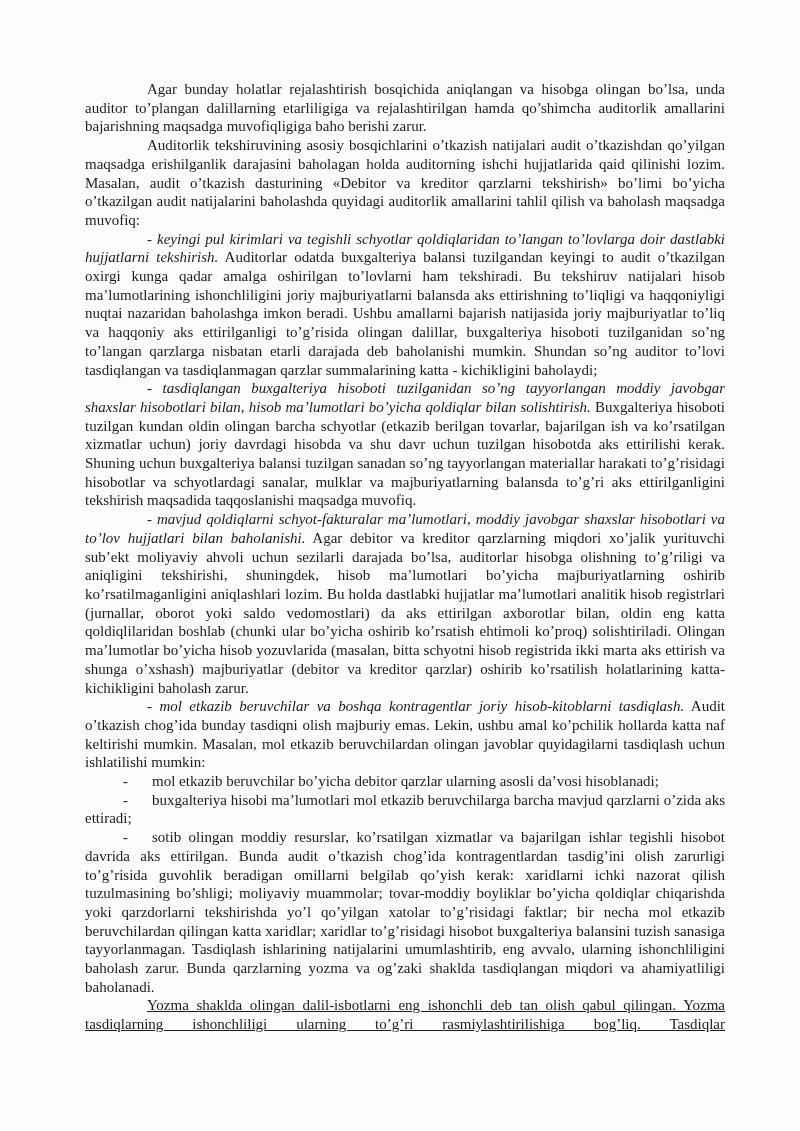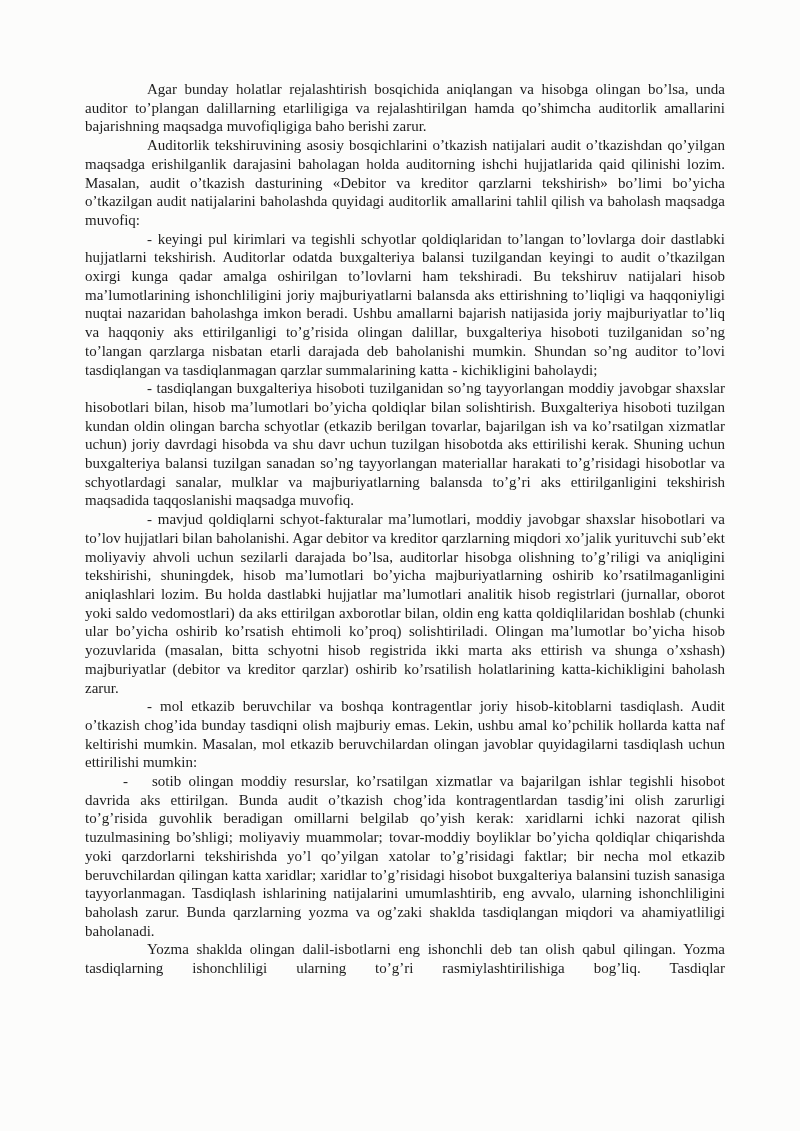--- a/index.html
+++ b/index.html
@@ -29,27 +29,29 @@
     margin: 0;
     padding: 0;
   }
   p.para {
     text-indent: 62px;
   }
   p.bullet {
     text-indent: 38px;
   }
   .lead {
+    font-style: italic;
   }
   .gap {
     display: inline-block;
     width: 24px;
   }
   .justify-last {
     text-align-last: justify;
+    text-decoration: underline;
   }
 </style>
 </head>
 <body>
 
 <div class="page">
   <div class="text-block">
 
     <p class="para">Agar bunday holatlar rejalashtirish bosqichida aniqlangan va hisobga olingan bo’lsa, unda auditor to’plangan dalillarning etarliligiga va rejalashtirilgan hamda qo’shimcha auditorlik amallarini bajarishning maqsadga muvofiqligiga baho berishi zarur.</p>
 
@@ -65,23 +67,25 @@
       <span>Buxgalteriya hisoboti tuzilgan kundan oldin olingan barcha schyotlar (etkazib berilgan tovarlar, bajarilgan ish va ko’rsatilgan xizmatlar uchun) joriy davrdagi hisobda va shu davr uchun tuzilgan hisobotda aks ettirilishi kerak. Shuning uchun buxgalteriya balansi tuzilgan sanadan so’ng tayyorlangan materiallar harakati to’g’risidagi hisobotlar va schyotlardagi sanalar, mulklar va majburiyatlarning balansda to’g’ri aks ettirilganligini tekshirish maqsadida taqqoslanishi maqsadga muvofiq.</span>
     </p>
 
     <p class="para">
       <span class="lead">- mavjud qoldiqlarni schyot-fakturalar ma’lumotlari, moddiy javobgar shaxslar hisobotlari va to’lov hujjatlari bilan baholanishi.</span>
       <span>Agar debitor va kreditor qarzlarning miqdori xo’jalik yurituvchi sub’ekt moliyaviy ahvoli uchun sezilarli darajada bo’lsa, auditorlar hisobga olishning to’g’riligi va aniqligini tekshirishi, shuningdek, hisob ma’lumotlari bo’yicha majburiyatlarning oshirib ko’rsatilmaganligini aniqlashlari lozim. Bu holda dastlabki hujjatlar ma’lumotlari analitik hisob registrlari (jurnallar, oborot yoki saldo vedomostlari) da aks ettirilgan axborotlar bilan, oldin eng katta qoldiqlilaridan boshlab (chunki ular bo’yicha oshirib ko’rsatish ehtimoli ko’proq) solishtiriladi. Olingan ma’lumotlar bo’yicha hisob yozuvlarida (masalan, bitta schyotni hisob registrida ikki marta aks ettirish va shunga o’xshash) majburiyatlar (debitor va kreditor qarzlar) oshirib ko’rsatilish holatlarining katta-kichikligini baholash zarur.</span>
     </p>
 
     <p class="para">
       <span class="lead">- mol etkazib beruvchilar va boshqa kontragentlar joriy hisob-kitoblarni tasdiqlash.</span>
-      <span>Audit o’tkazish chog’ida bunday tasdiqni olish majburiy emas. Lekin, ushbu amal ko’pchilik hollarda katta naf keltirishi mumkin. Masalan, mol etkazib beruvchilardan olingan javoblar quyidagilarni tasdiqlash uchun ettirilishi mumkin:</span>
+      <span>Audit o’tkazish chog’ida bunday tasdiqni olish majburiy emas. Lekin, ushbu amal ko’pchilik hollarda katta naf keltirishi mumkin. Masalan, mol etkazib beruvchilardan olingan javoblar quyidagilarni tasdiqlash uchun ishlatilishi mumkin:</span>
     </p>
 
+    <p class="bullet"><span class="marker">-</span><span class="gap"></span><span>mol etkazib beruvchilar bo’yicha debitor qarzlar ularning asosli da’vosi hisoblanadi;</span></p>
 
+    <p class="bullet"><span class="marker">-</span><span class="gap"></span><span>buxgalteriya hisobi ma’lumotlari mol etkazib beruvchilarga barcha mavjud qarzlarni o’zida aks ettiradi;</span></p>
 
     <p class="bullet"><span class="marker">-</span><span class="gap"></span><span>sotib olingan moddiy resurslar, ko’rsatilgan xizmatlar va bajarilgan ishlar tegishli hisobot davrida aks ettirilgan. Bunda audit o’tkazish chog’ida kontragentlardan tasdig’ini olish zarurligi to’g’risida guvohlik beradigan omillarni belgilab qo’yish kerak: xaridlarni ichki nazorat qilish tuzulmasining bo’shligi; moliyaviy muammolar; tovar-moddiy boyliklar bo’yicha qoldiqlar chiqarishda yoki qarzdorlarni tekshirishda yo’l qo’yilgan xatolar to’g’risidagi faktlar; bir necha mol etkazib beruvchilardan qilingan katta xaridlar; xaridlar to’g’risidagi hisobot buxgalteriya balansini tuzish sanasiga tayyorlanmagan. Tasdiqlash ishlarining natijalarini umumlashtirib, eng avvalo, ularning ishonchliligini baholash zarur. Bunda qarzlarning yozma va og’zaki shaklda tasdiqlangan miqdori va ahamiyatliligi baholanadi.</span></p>
 
     <p class="para justify-last">Yozma shaklda olingan dalil-isbotlarni eng ishonchli deb tan olish qabul qilingan. Yozma tasdiqlarning ishonchliligi ularning to’g’ri rasmiylashtirilishiga bog’liq. Tasdiqlar</p>
 
   </div>
 </div>
 
 </body></html>

